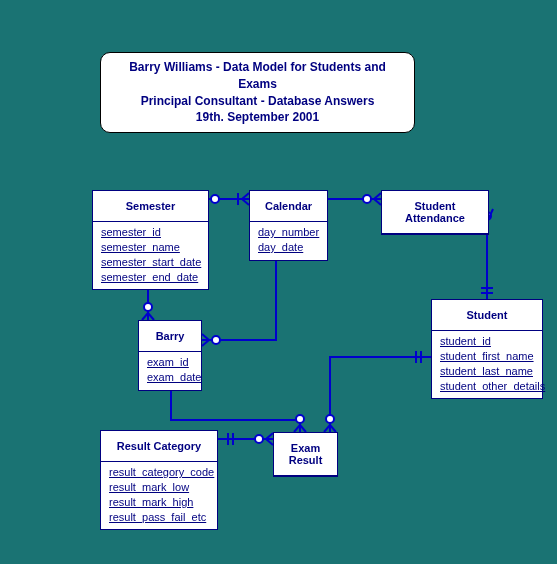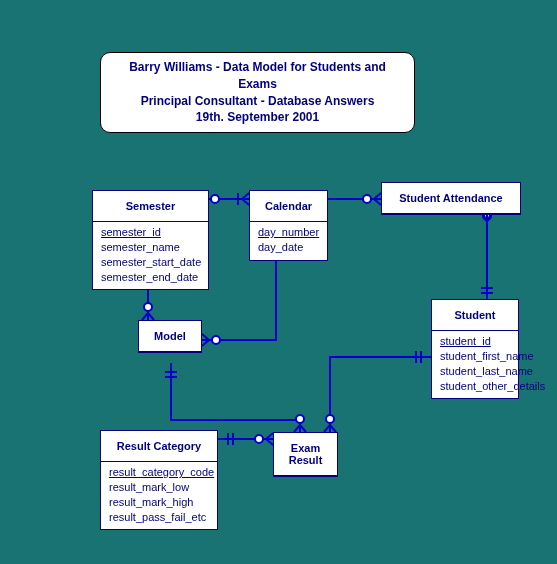--- a/index.html
+++ b/index.html
@@ -34,20 +34,21 @@
     background: #fff;
     color: #000080;
     text-align: center;
     font-weight: bold;
     border-bottom: 1px solid #000080;
     padding: 9px 8px;
   }
   .entity-body {
     padding: 3px 12px 5px 8px;
     color: #000080;
+    text-decoration: underline;
   }
   .attr { line-height: 1.35; white-space: nowrap; }
   .pk { text-decoration: underline; }
   svg.connectors {
     position: absolute;
     top: 0; left: 0;
     width: 557px; height: 564px;
     pointer-events: none;
   }
   .conn-line {
@@ -140,29 +141,33 @@
 </div>
 
 <div class="entity" style="left:249px; top:190px; width:79px;">
   <div class="entity-header">Calendar</div>
   <div class="entity-body">
     <div class="attr pk">day_number</div>
     <div class="attr">day_date</div>
   </div>
 </div>
 
-<div class="entity" style="left:381px; top:182px; width:140px;">
+<div class="entity" style="left:381px; top:190px; width:108px;">
   <div class="entity-header">Student Attendance</div>
 </div>
 
 <div class="entity" style="left:138px; top:320px; width:64px;">
-  <div class="entity-header">Model</div>
+  <div class="entity-header">Barry</div>
+  <div class="entity-body">
+    <div class="attr pk">exam_id</div>
+    <div class="attr">exam_date</div>
+  </div>
 </div>
 
-<div class="entity" style="left:431px; top:299px; width:88px;">
+<div class="entity" style="left:431px; top:299px; width:112px;">
   <div class="entity-header">Student</div>
   <div class="entity-body">
     <div class="attr pk">student_id</div>
     <div class="attr">student_first_name</div>
     <div class="attr">student_last_name</div>
     <div class="attr">student_other_details</div>
   </div>
 </div>
 
 <div class="entity" style="left:100px; top:430px; width:118px;">

